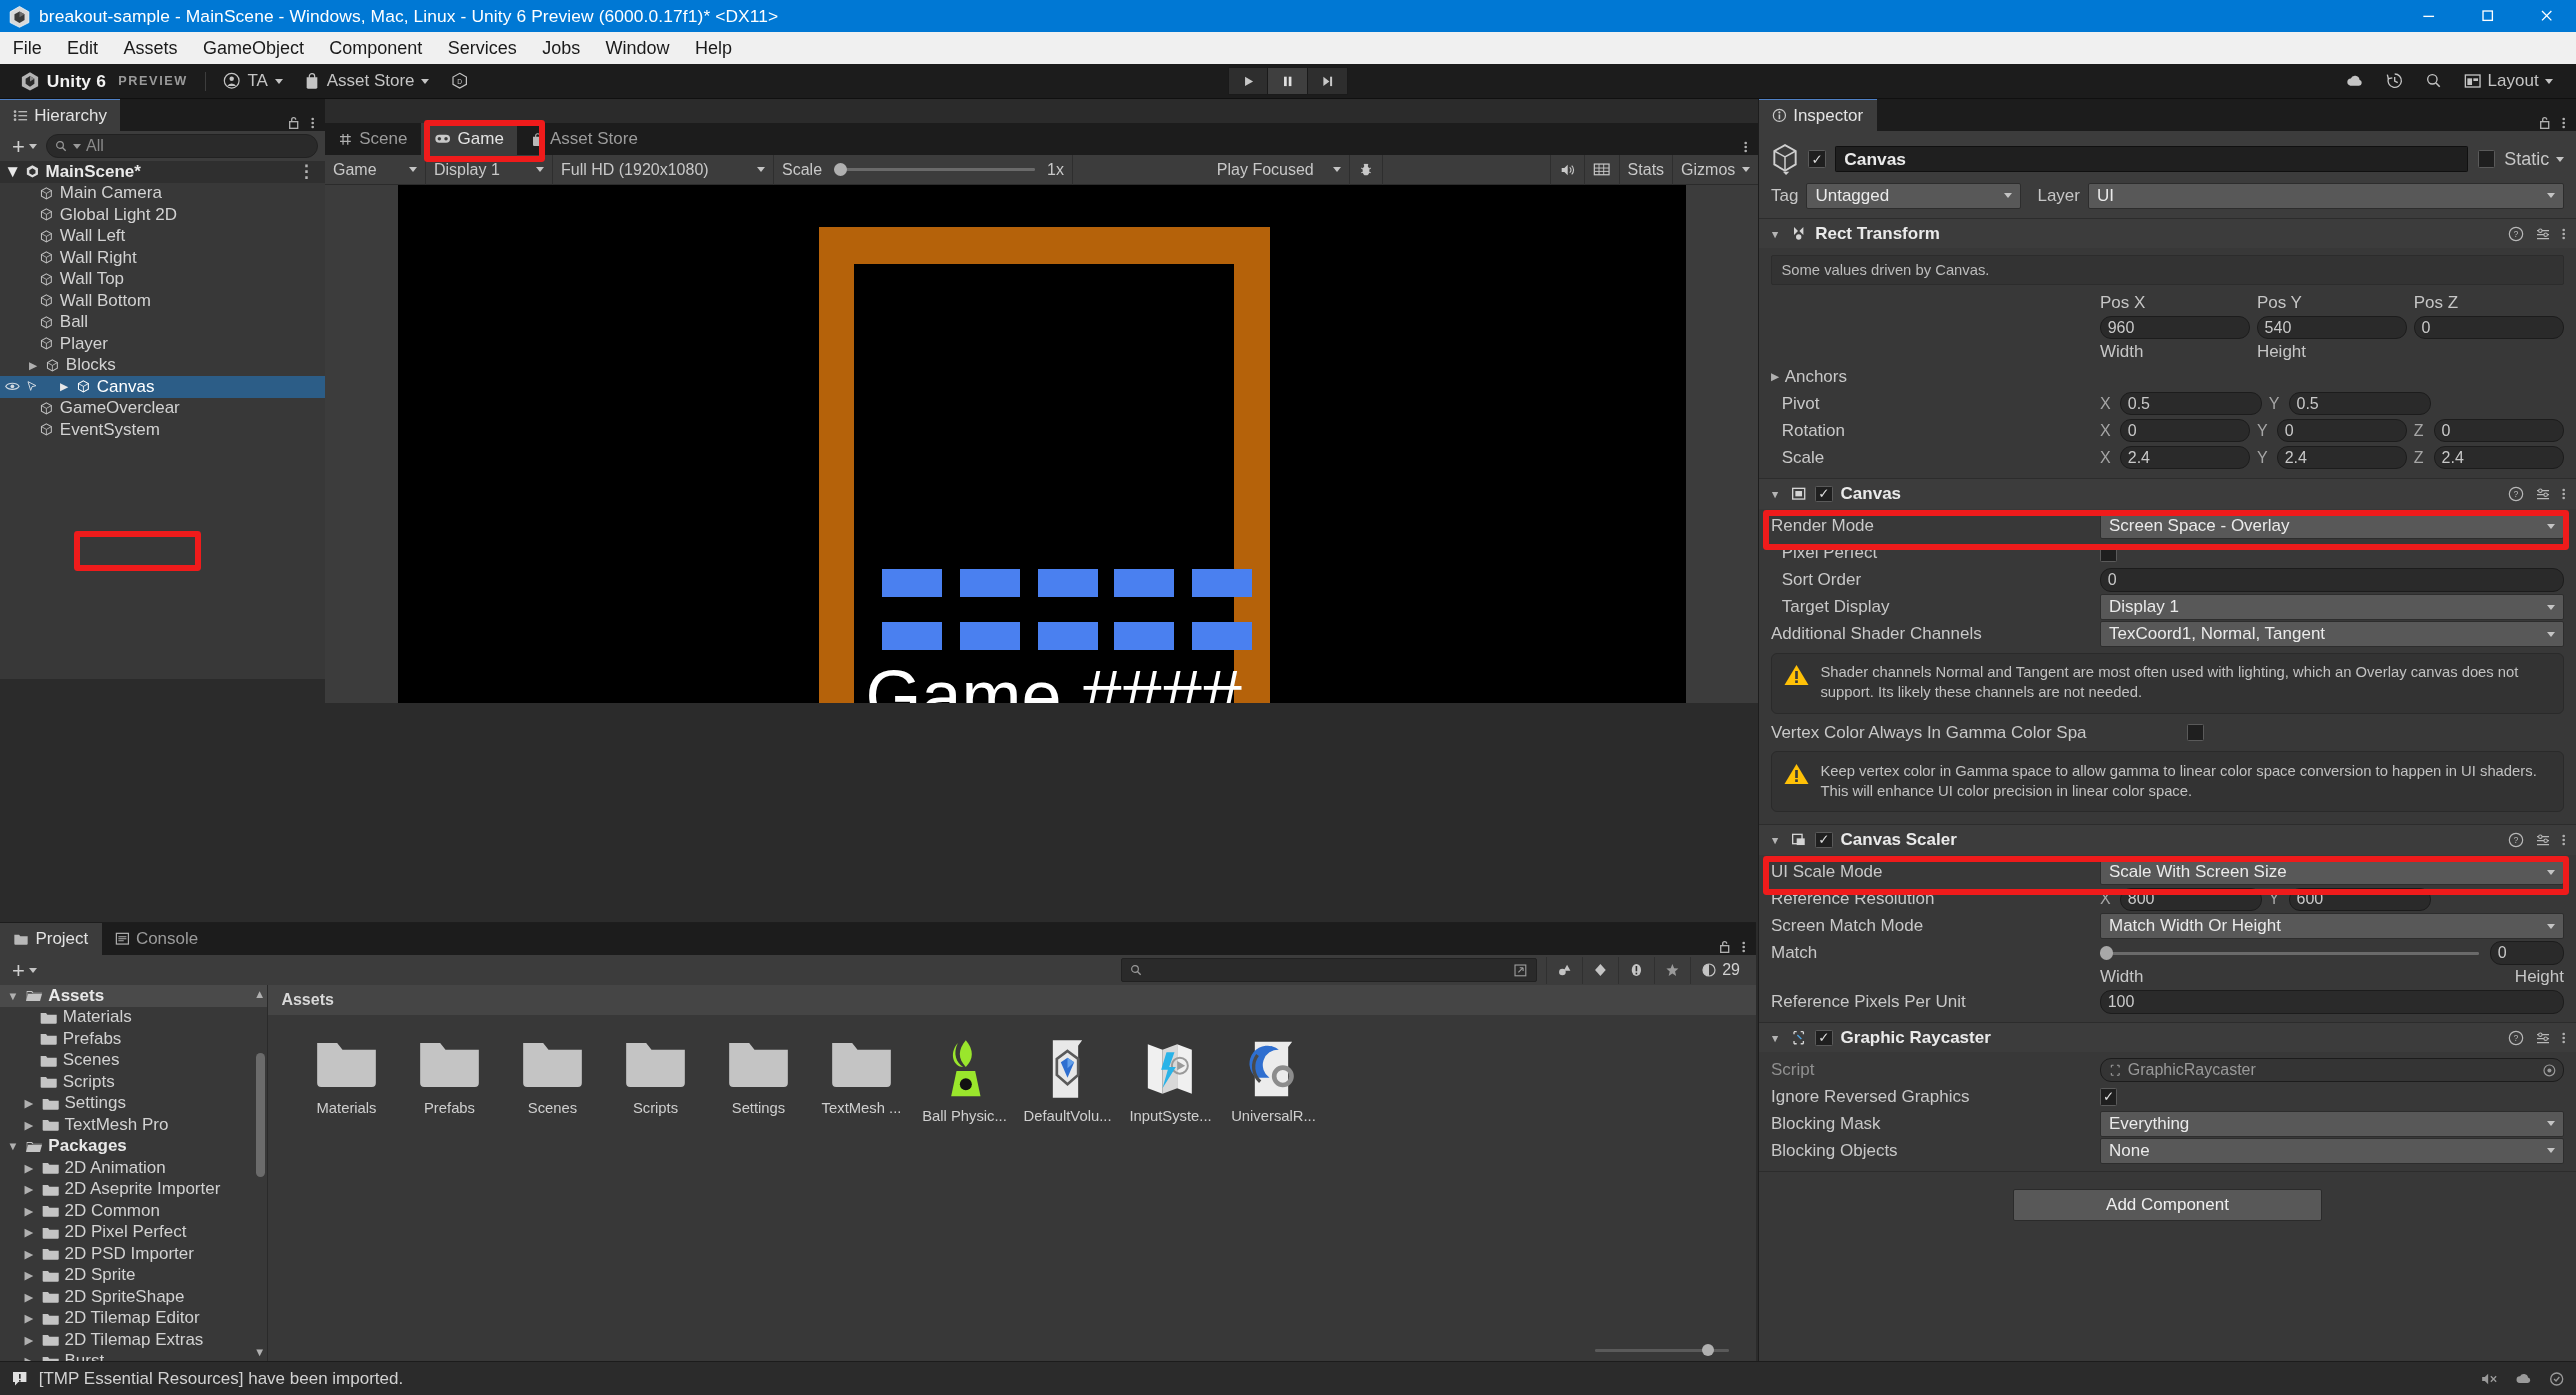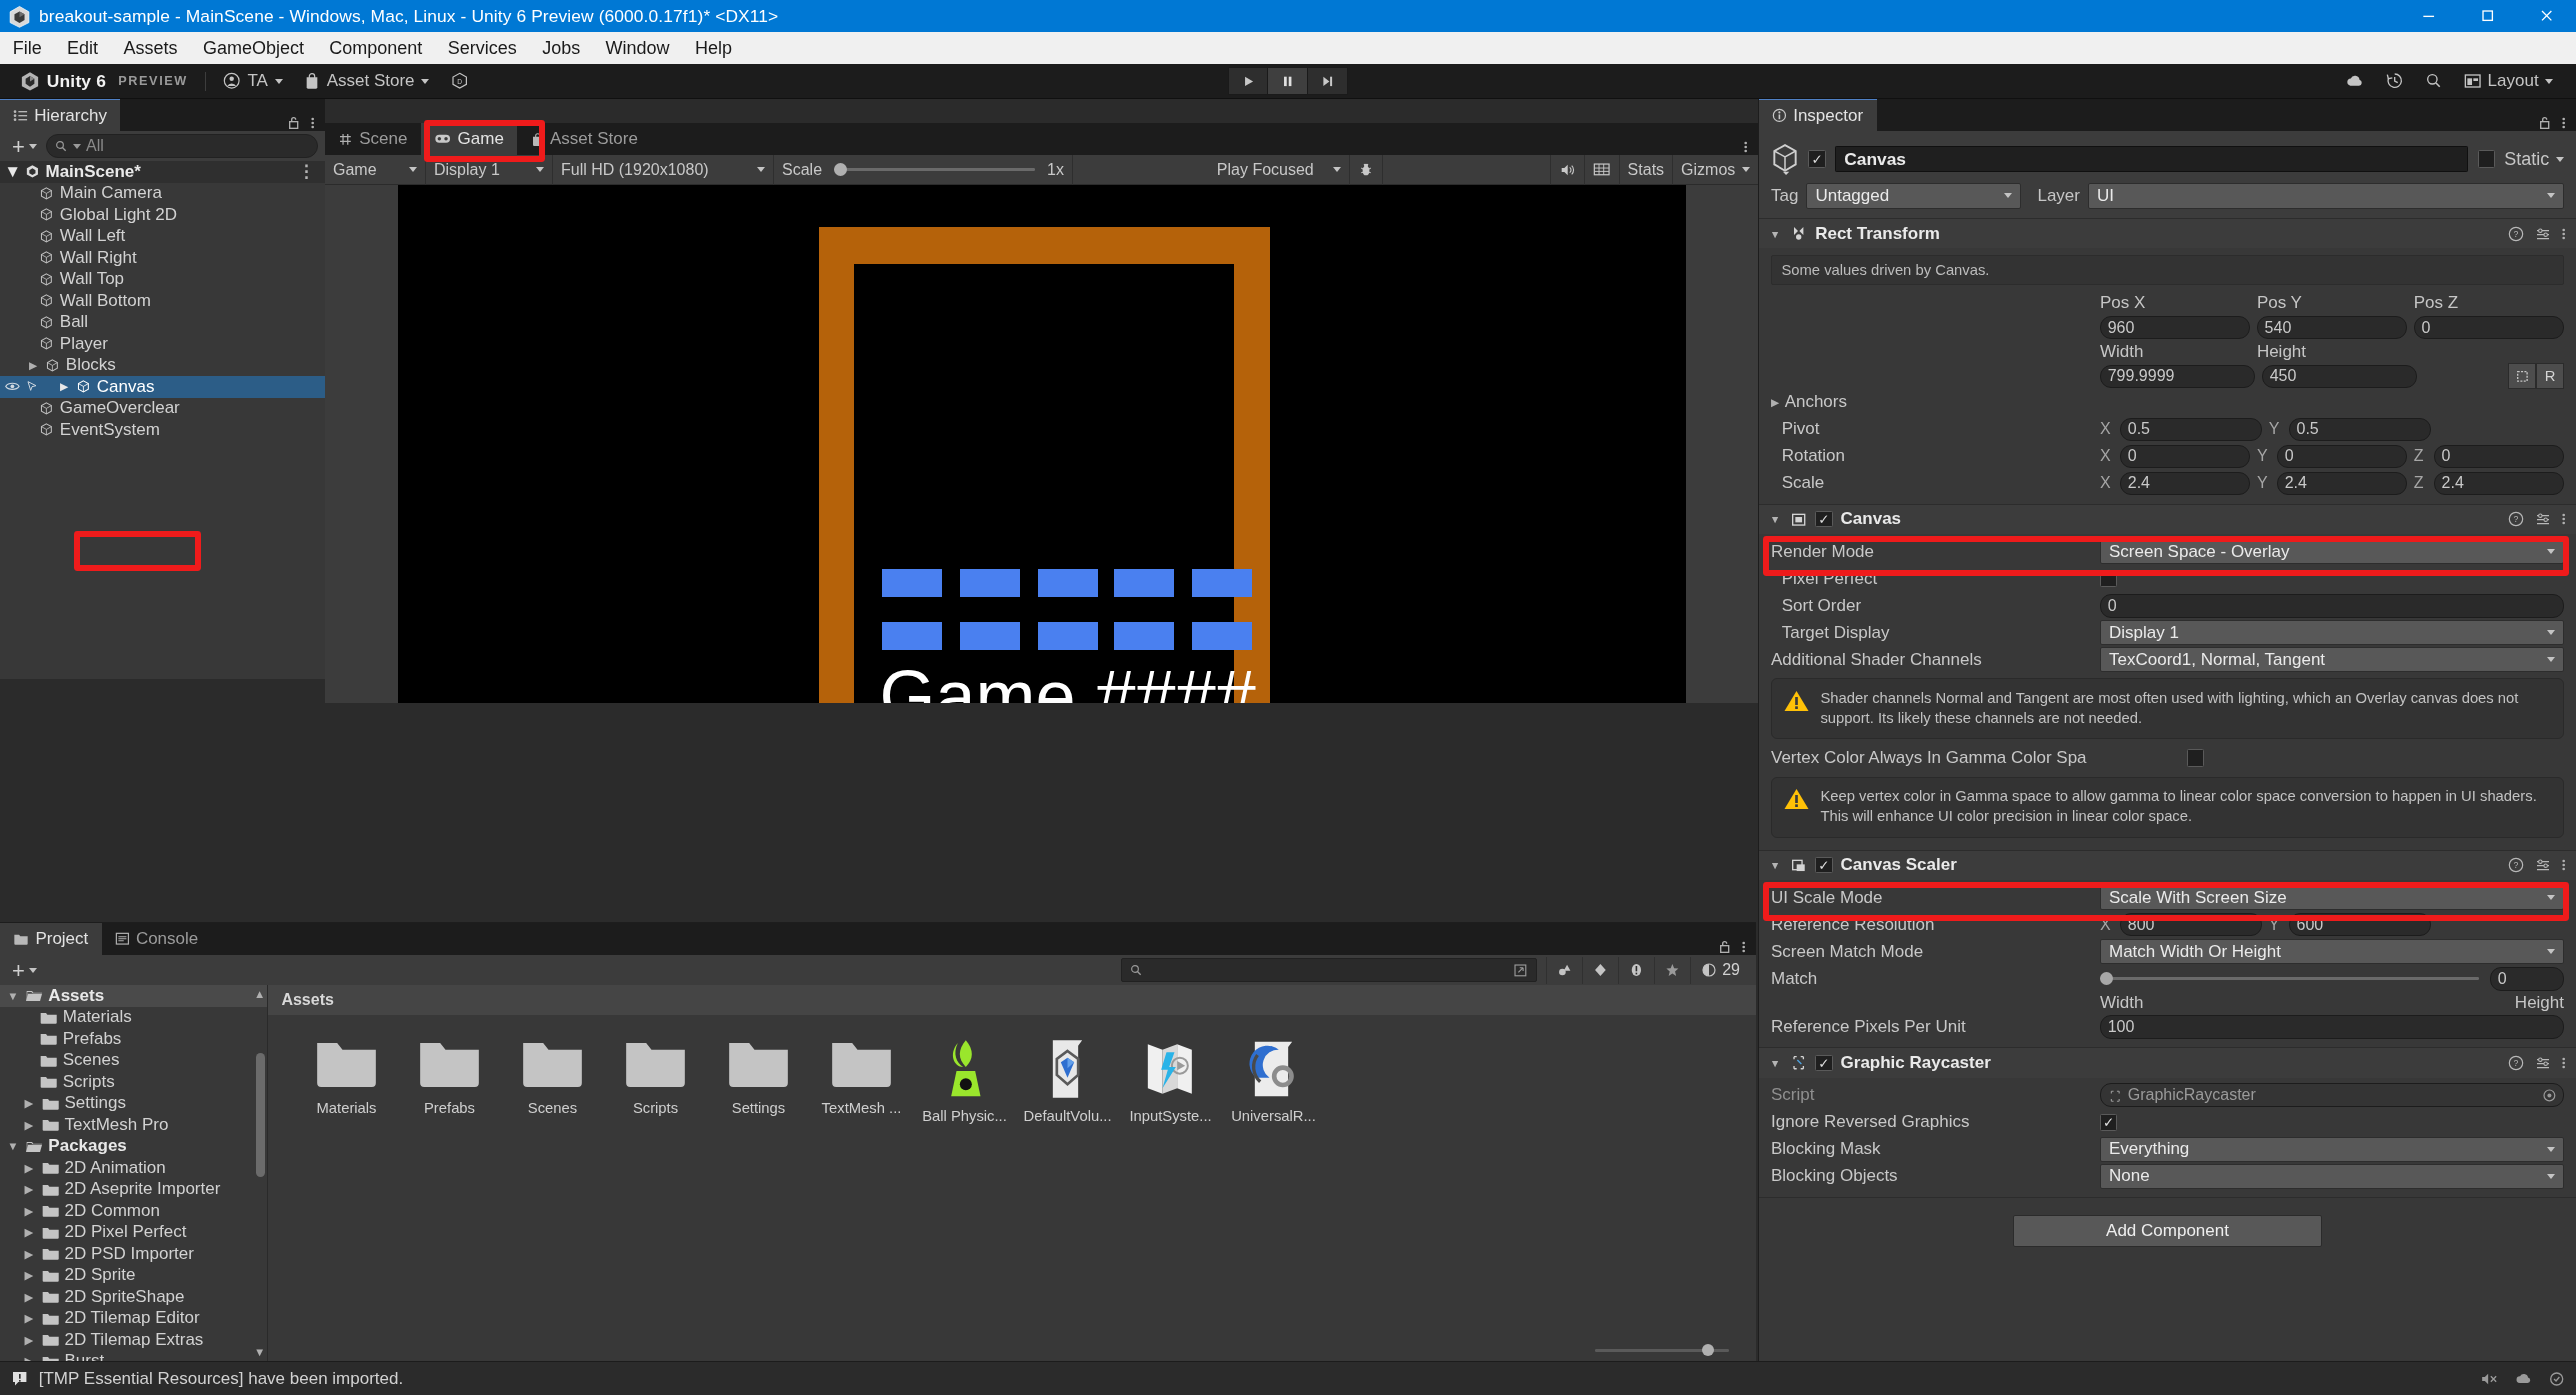--- a/index.html
+++ b/index.html
@@ -554,21 +554,21 @@
             <div class="brick" style="left:640px; top:384px; width:60px; height:28px;"></div>
             <div class="brick" style="left:716px; top:384px; width:60px; height:28px;"></div>
             <div class="brick" style="left:794px; top:384px; width:60px; height:28px;"></div>
 
             <div class="brick" style="left:484px; top:437px; width:60px; height:28px;"></div>
             <div class="brick" style="left:562px; top:437px; width:60px; height:28px;"></div>
             <div class="brick" style="left:640px; top:437px; width:60px; height:28px;"></div>
             <div class="brick" style="left:716px; top:437px; width:60px; height:28px;"></div>
             <div class="brick" style="left:794px; top:437px; width:60px; height:28px;"></div>
 
-            <div class="gametext" style="left:482px; top:470px;">Game ####</div>
+            <div class="gametext" style="left:468px; top:470px;">Game ####</div>
 
           </div>
         </div>
       </div>
     </div>
 
     <div class="col-right">
       <div class="tabstrip">
         <div class="tab active">
           <svg width="14.8" height="14.8" viewBox="0 0 22 22">
@@ -670,35 +670,20 @@
                 <div class="numfield" style="flex:1 1 0">0</div>
               </div>
             </div>
 
             <div class="frow" style="height:23px">
               <div class="flabel"></div>
               <div class="fctl">
                 <div style="flex:1 1 0" class="lbl">Width</div>
                 <div style="flex:1 1 0" class="lbl">Height</div>
                 <div style="flex:1 1 0"></div>
-              </div>
-            </div>
-            <div class="frow" style="height:25.5px">
-              <div class="flabel"></div>
-              <div class="fctl">
-                <div class="numfield" style="flex:1 1 0">799.9999</div>
-                <div class="numfield" style="flex:1 1 0">450</div>
-                <div style="flex:1 1 0; display:flex; justify-content:flex-end; gap:0">
-                  <div style="width:28px;height:25.5px;background:#4d4d4d;border:0.7px solid #2b2b2b;display:flex;align-items:center;justify-content:center">
-                    <svg width="14.8" height="14.8" viewBox="0 0 22 22">
-                        <rect x="4" y="4" width="14" height="14" fill="none" stroke="#c6c6c6" stroke-width="2" stroke-dasharray="3 2"></rect>
-                      </svg>
-                  </div>
-                  <div style="width:28px;height:25.5px;background:#4d4d4d;border:0.7px solid #2b2b2b;display:flex;align-items:center;justify-content:center;font-size:14.8px;color:#d4d4d4">R</div>
-                </div>
               </div>
             </div>
 
             <div class="frow">
               <div class="flabel" style="display:flex;align-items:center;gap:5.4px">
                 <span style="color:#b0b0b0;font-size:10.7px">▶</span>
                 <span>Anchors</span>
               </div>
               <div class="fctl"></div>
             </div>

